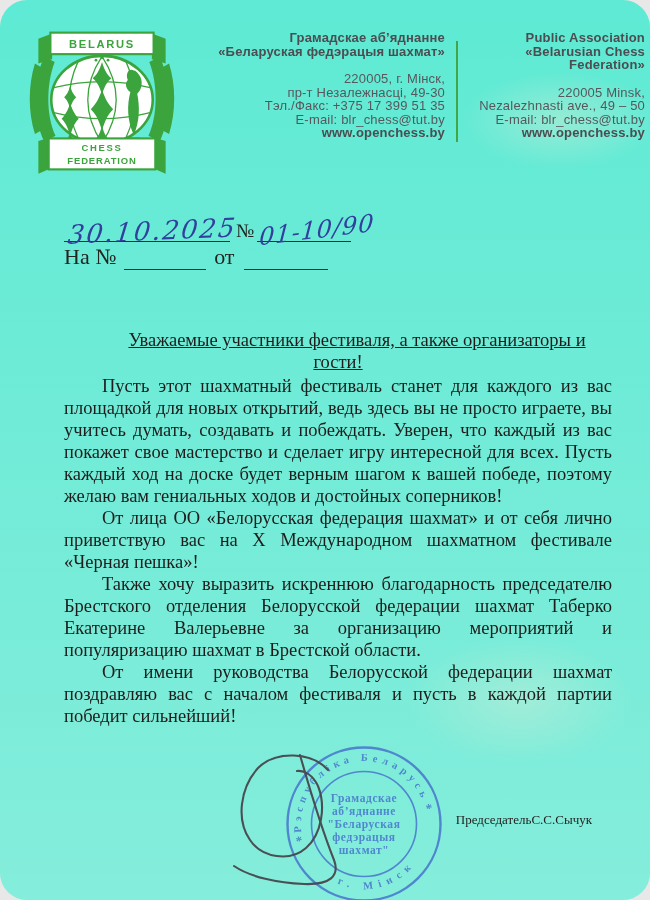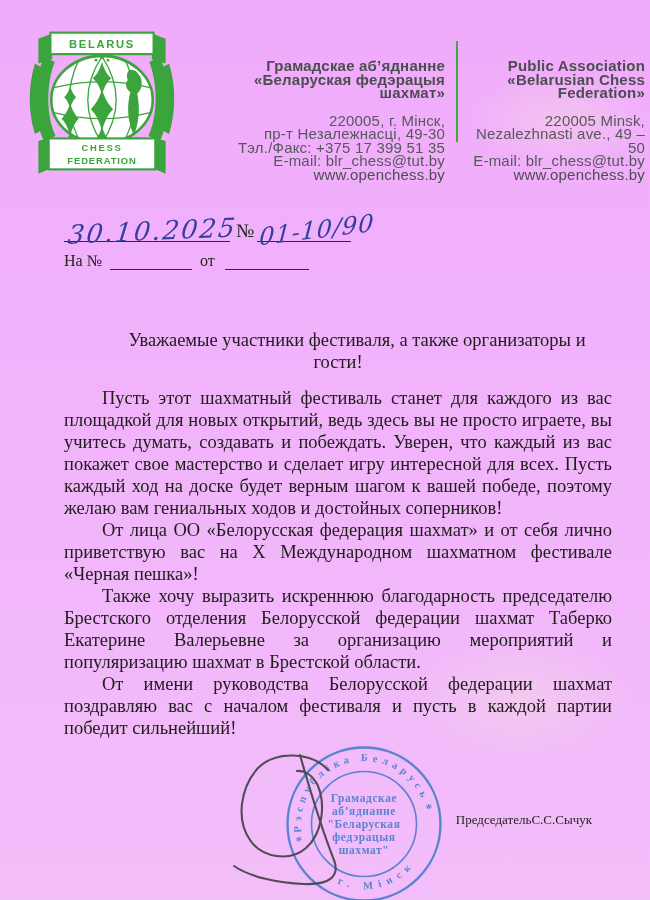--- a/index.html
+++ b/index.html
@@ -1,66 +1,66 @@
 <!DOCTYPE html>
 <html><head>
 <meta charset="utf-8">
 <style>
   html,body { margin:0; padding:0; background:#e8e8e8; }
   .page {
     position:relative; width:650px; height:900px; margin:0 auto;
-    background:#f0abfc; overflow:hidden;
-    font-family:"Liberation Serif", serif; color:#1e1d1b;
+    background:#5eead4; overflow:hidden;
+    font-family:"Liberation Serif", serif; color:#1e1d1b;border-radius:27px;
   }
   .scan-tint { position:absolute; inset:0; pointer-events:none;
     background:
       radial-gradient(ellipse 140px 70px at 560px 120px, rgba(247,238,214,.35), transparent 70%),
       radial-gradient(ellipse 160px 90px at 520px 700px, rgba(247,238,214,.30), transparent 70%),
       linear-gradient(180deg, rgba(250,250,248,.0), rgba(248,246,240,.25));
   }
 
   
   .logo { position:absolute; left:16px; top:10px; width:172px; height:176px; }
 
   .hdr-col {
-    position:absolute; top:59px;
+    position:absolute; top:31px;
     font-family:"Liberation Sans", sans-serif;
-    font-size:15px; line-height:13.5px; color:#57585c;
+    font-size:13px; line-height:13.5px; color:#57585c;
     letter-spacing:.2px;
   }
   .hdr-left  { right:205px; width:230px; text-align:right; }
   .hdr-right { left:470px;  width:175px; text-align:right; }
   .org-name { font-weight:bold; color:#4c4d51; }
   .addr-gap { height:14px; }
-  .www { font-weight:normal; color:#4c4d51; }
+  .www { font-weight:bold; color:#4c4d51; }
   .hdr-divider { position:absolute; left:456px; top:41px; width:2px; height:101px; background:#43a645; }
 
   
   .ref { position:absolute; left:64px; top:202px; }
   .ref-l1 { display:flex; align-items:flex-end; height:40px; }
-  .ref-l2 { display:flex; align-items:flex-end; height:28px; font-size:16px; color:#242421; }
+  .ref-l2 { display:flex; align-items:flex-end; height:28px; font-size:22px; color:#242421; }
   .uline { border-bottom:1.6px solid #2c2c2c; display:inline-block; }
   .u-date { width:166px; }
   .u-num  { width:94px; }
   .u-reply{ width:82px; margin:0 8px; }
   .u-from { width:84px; margin-left:10px; }
   .num-sign { font-size:19px; color:#242421; margin:0 3px 0 6px; }
   .hand {
     font-family:"DejaVu Serif", serif; font-style:italic;
     color:#323f9c; white-space:nowrap; display:inline-block;
   }
   .hand-date { font-size:26px; letter-spacing:2px; transform:rotate(-2.5deg) skewX(-9deg); position:relative; top:5px; left:4px; }
   .hand-num  { font-size:24px; letter-spacing:1px; transform:rotate(-7deg) skewX(-11deg); position:relative; top:3px; left:2px; }
 
   
   .letter {
     position:absolute; left:64px; top:329px; width:548px;
     font-size:18.5px; line-height:22px; text-align:justify;
   }
-  .salutation { margin:0 0 14px 0; text-align:center; text-indent:38px; }
+  .salutation { margin:0 0 2px 0; text-align:center; text-indent:38px;text-decoration:underline; }
   .para { margin:0; text-indent:38px; }
 
   
   .sig-row {
     position:absolute; left:64px; top:812px; width:528px;
     display:flex; justify-content:flex-end;
     font-size:13px; color:#201f1d;
   }
 
   

